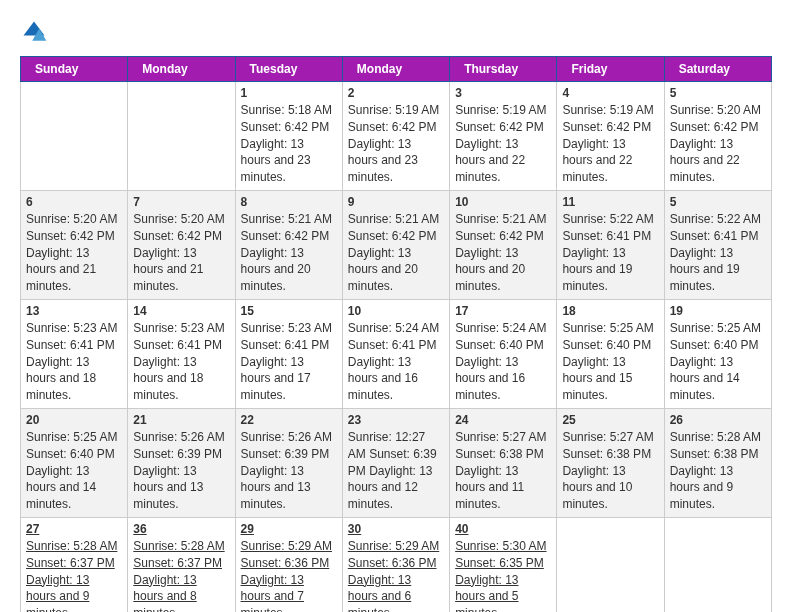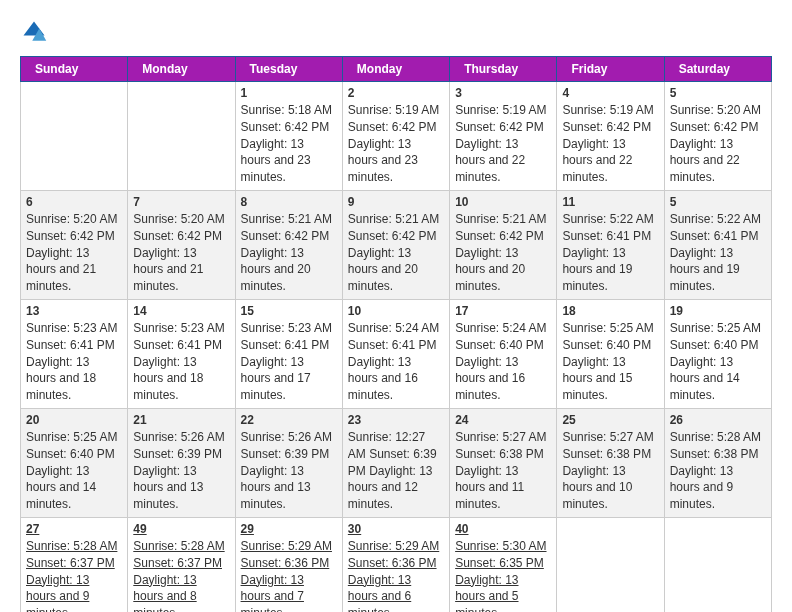--- a/index.html
+++ b/index.html
@@ -310,21 +310,21 @@
           </td>
         </tr>
         <tr>
           <td>
             <span class="day-num">27</span>
             <div class="day-info">Sunrise: 5:28 AM
 Sunset: 6:37 PM
 Daylight: 13 hours and 9 minutes.</div>
           </td>
           <td>
-            <span class="day-num">49</span>
+            <span class="day-num">36</span>
             <div class="day-info">Sunrise: 5:28 AM
 Sunset: 6:37 PM
 Daylight: 13 hours and 8 minutes.</div>
           </td>
           <td>
             <span class="day-num">29</span>
             <div class="day-info">Sunrise: 5:29 AM
 Sunset: 6:36 PM
 Daylight: 13 hours and 7 minutes.</div>
           </td>

